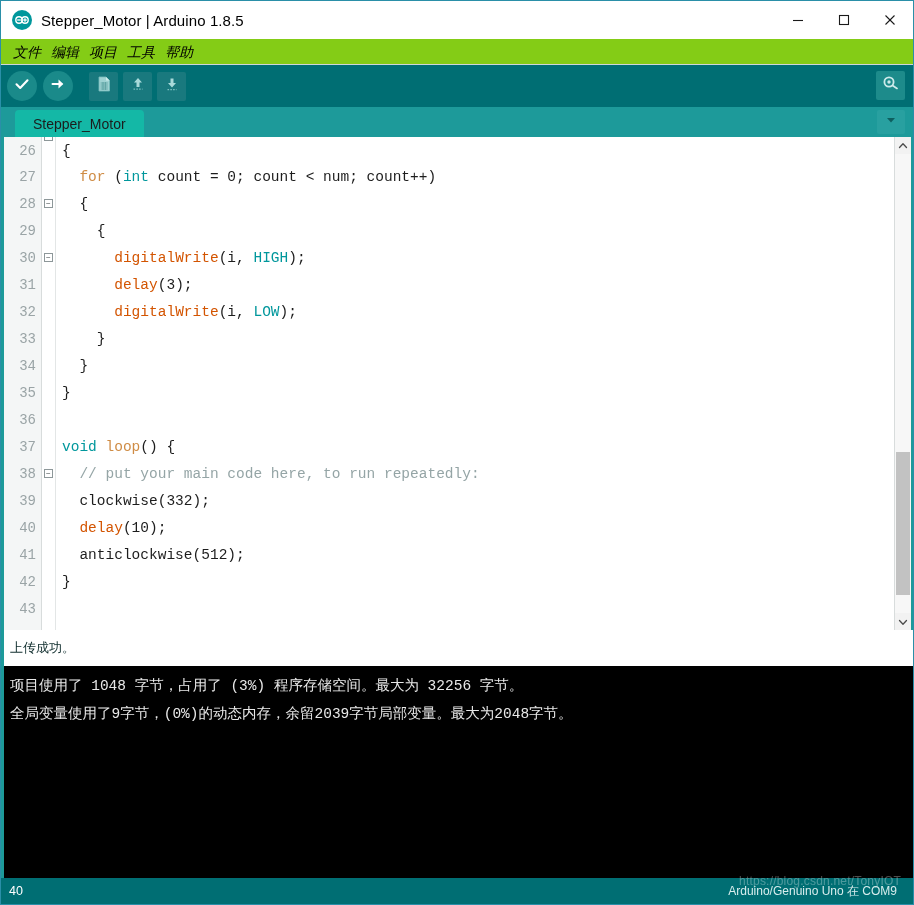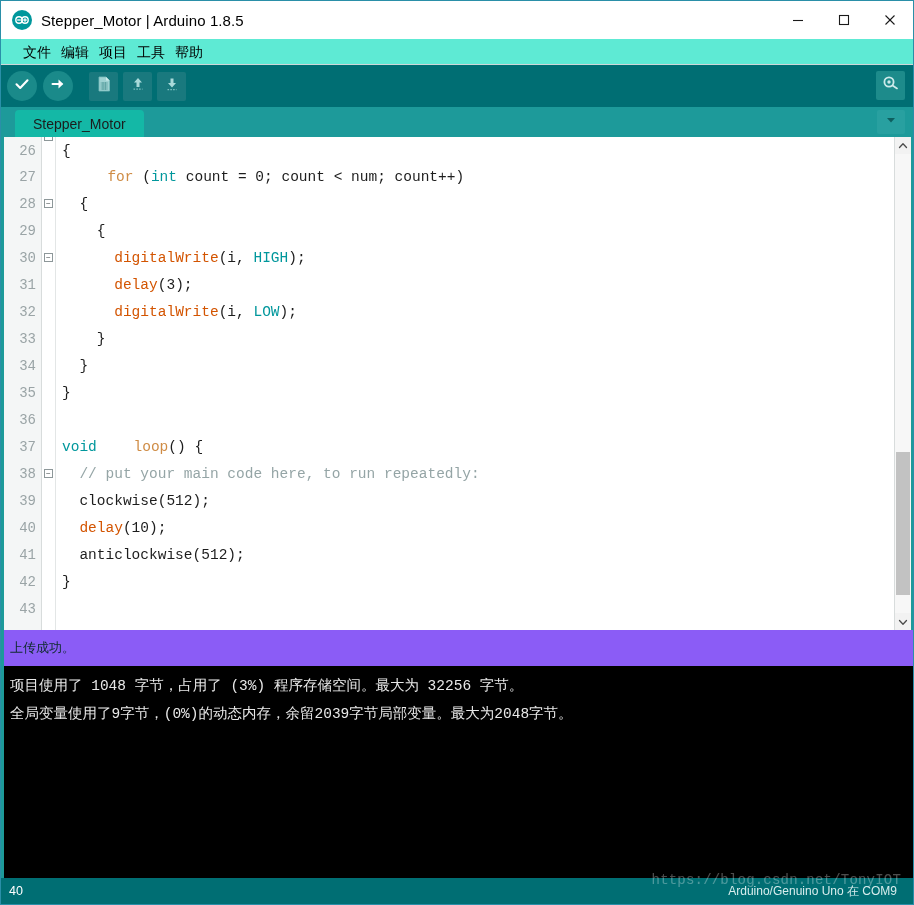--- a/index.html
+++ b/index.html
@@ -54,25 +54,26 @@
     width: 46px; height: 38px;
     display: flex; align-items: center; justify-content: center;
     background: #ffffff;
   }
   .win-btn svg { display: block; }
 
   
   .menubar {
     height: 26px;
     flex: 0 0 26px;
-    background: #5eead4;
+    background: #84cc16;
     display: flex;
     align-items: center;
-    padding-left: 17px;
+    padding-left: 7px;
     border-bottom: 1px solid #cfd6d8;
+    font-style: italic;
   }
   .menu-item {
     font-size: 14px;
     color: #000000;
     padding: 0 5px;
     font-family: "Liberation Sans", sans-serif;
     line-height: 26px;
     white-space: nowrap;
   }
 
@@ -201,21 +202,21 @@
   .codeline {
     height: 27px;
     line-height: 27px;
     font-family: "Liberation Mono", monospace;
     font-size: 14.5px;
     color: #1d1d1d;
     white-space: pre;
     padding-left: 6px;
   }
   .k-type    { color: #00979c; }
-  .k-kw      { color: #cf8c45; margin-left: 28px; }
+  .k-kw      { color: #cf8c45; }
   .k-fn      { color: #d35400; }
   .k-const   { color: #00979c; }
   .k-comment { color: #95a5a6; }
   .k-plain   { color: #1d1d1d; }
 
   
   .vscroll {
     width: 17px;
     flex: 0 0 17px;
     background: #f2f2f2;
@@ -236,21 +237,21 @@
     left: 1px; right: 1px;
     top: 65%;
     height: 31%;
     background: #c2c2c2;
   }
 
   
   .statusmsg {
     height: 36px;
     flex: 0 0 36px;
-    background: #8b5cf6;
+    background: #ffffff;
     color: #0d2b2b;
     font-size: 13px;
     display: flex;
     align-items: center;
     padding-left: 6px;
     font-family: "Liberation Sans", sans-serif;
     border-left: 3px solid #1d9a9a;
   }
 
   
@@ -286,23 +287,23 @@
     position: absolute;
     right: 16px;
     font-size: 12px;
     color: #d7eded;
     white-space: nowrap;
   }
   .watermark {
     position: absolute;
     right: 12px;
     bottom: 16px;
-    font-size: 14px;
+    font-size: 12px;
     color: rgba(255,255,255,0.30);
-    font-family: Liberation Mono, monospace;
+    font-family: Liberation Sans, sans-serif;
     letter-spacing: 0.2px;
     pointer-events: none;
     white-space: nowrap;
   }
 </style>
 </head>
 <body>
 
 <div id="app">
 
@@ -454,21 +455,21 @@
         <div class="codeline"><span>    </span><span class="k-plain">{</span></div>
         <div class="codeline"><span>      </span><span class="k-fn">digitalWrite</span><span class="k-plain">(i, </span><span class="k-const">HIGH</span><span class="k-plain">);</span></div>
         <div class="codeline"><span>      </span><span class="k-fn">delay</span><span class="k-plain">(3);</span></div>
         <div class="codeline"><span>      </span><span class="k-fn">digitalWrite</span><span class="k-plain">(i, </span><span class="k-const">LOW</span><span class="k-plain">);</span></div>
         <div class="codeline"><span>    </span><span class="k-plain">}</span></div>
         <div class="codeline"><span>  </span><span class="k-plain">}</span></div>
         <div class="codeline"><span></span><span class="k-plain">}</span></div>
         <div class="codeline"><span></span></div>
         <div class="codeline"><span></span><span class="k-type">void</span><span class="k-plain"> </span><span class="k-kw">loop</span><span class="k-plain">() {</span></div>
         <div class="codeline"><span>  </span><span class="k-comment">// put your main code here, to run repeatedly:</span></div>
-        <div class="codeline"><span>  </span><span class="k-plain">clockwise(512);</span></div>
+        <div class="codeline"><span>  </span><span class="k-plain">clockwise(332);</span></div>
         <div class="codeline"><span>  </span><span class="k-fn">delay</span><span class="k-plain">(10);</span></div>
         <div class="codeline"><span>  </span><span class="k-plain">anticlockwise(512);</span></div>
         <div class="codeline"><span></span><span class="k-plain">}</span></div>
       </div>
 
     <div class="vscroll">
       <div class="sb-arrow">
         <svg width="10" height="10" viewBox="0 0 10 10">
           <path d="M1.5 6.5 L5 2.8 L8.5 6.5" fill="none" stroke="#4a4a4a" stroke-width="1.3" stroke-linecap="round" stroke-linejoin="round"></path>
         </svg>

